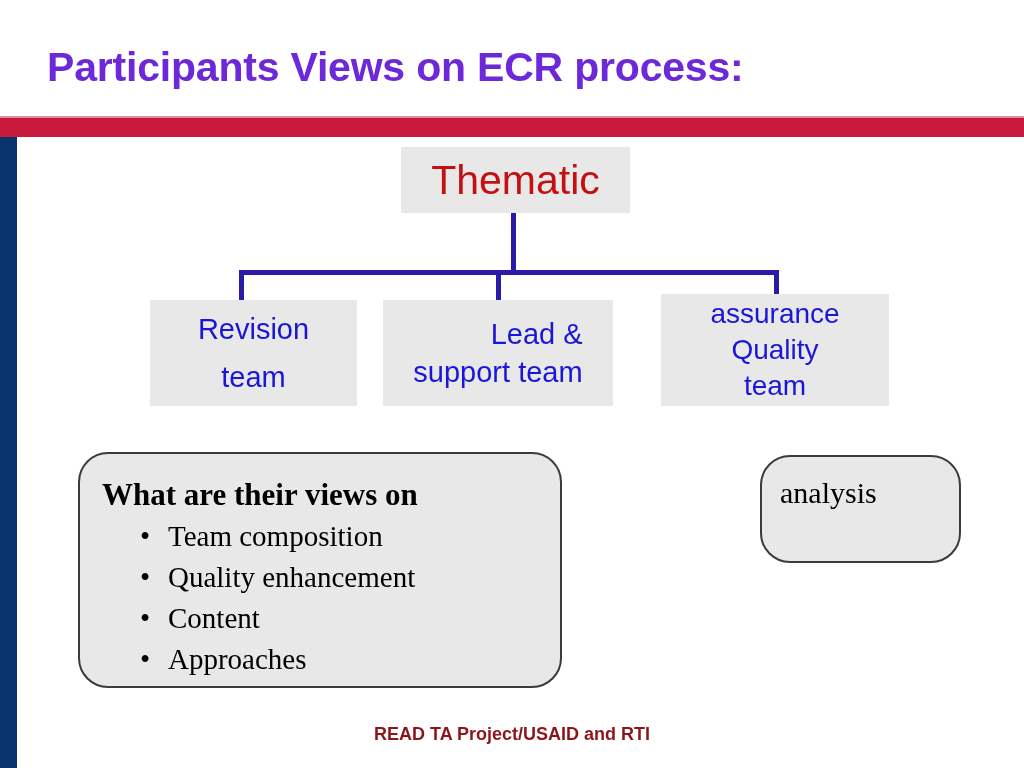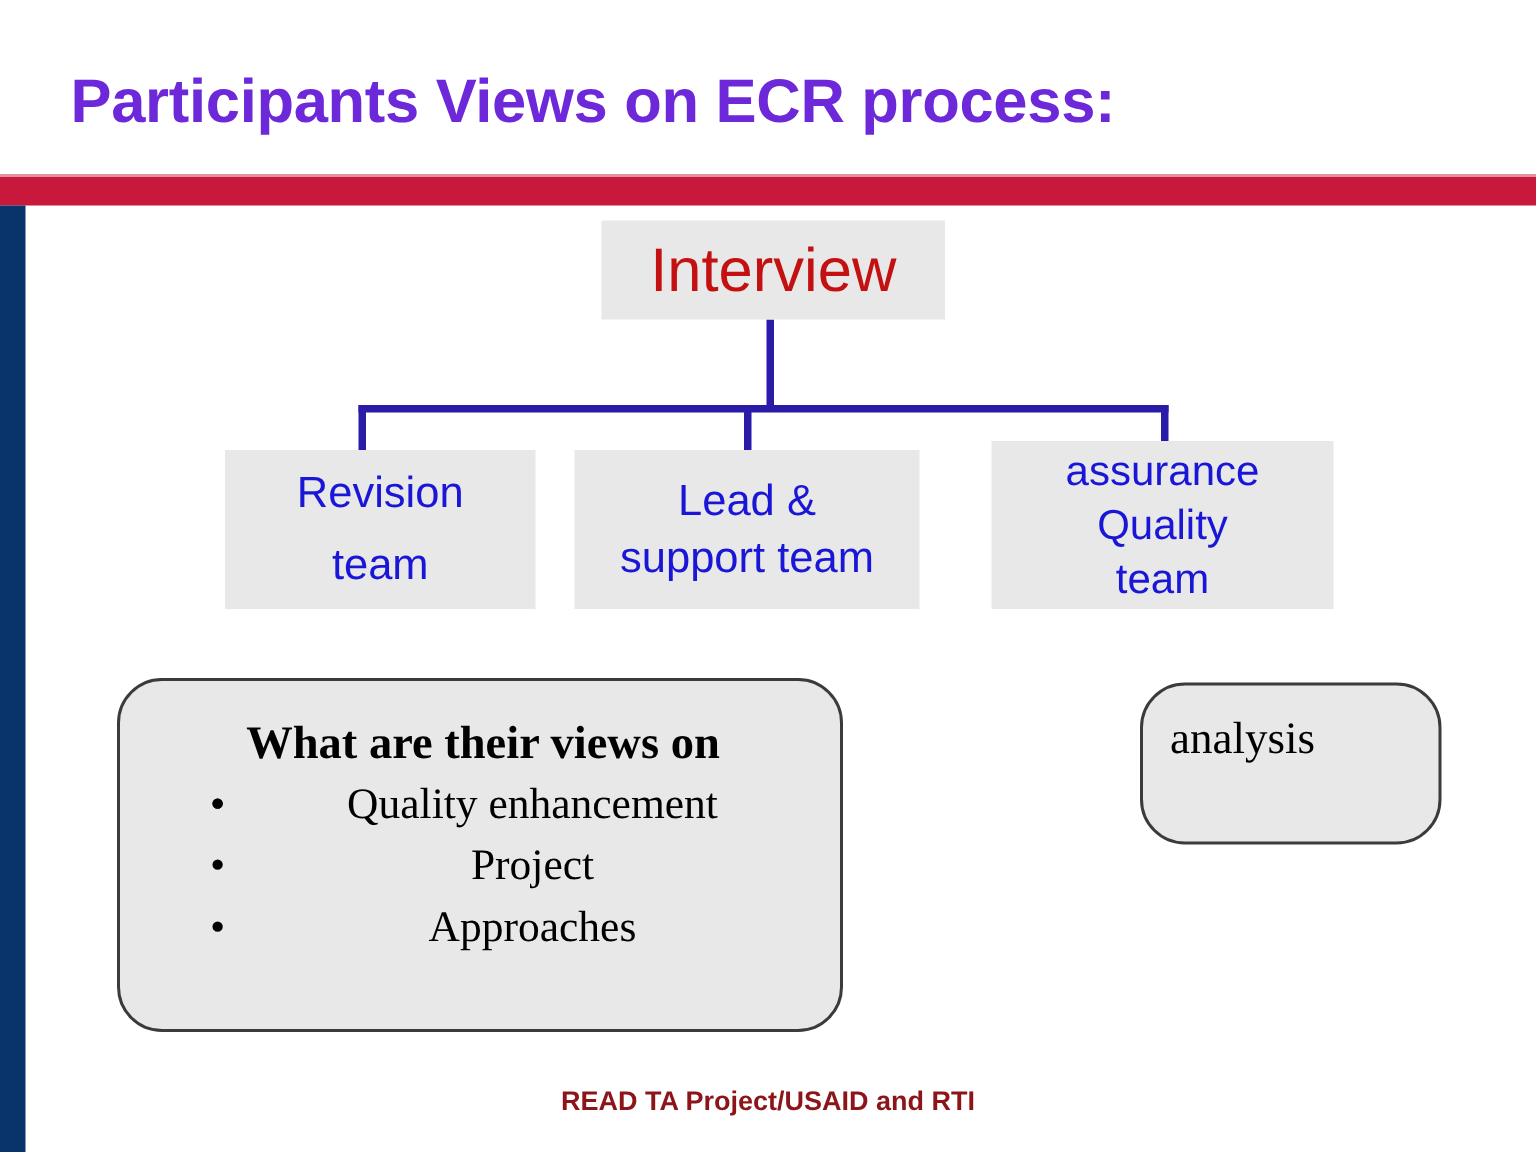--- a/index.html
+++ b/index.html
@@ -89,20 +89,21 @@
     font-size: 29px;
     line-height: 48px;
   }
   #box-lead {
     left: 383px;
     top: 300px;
     width: 230px;
     height: 106px;
     font-size: 29px;
     line-height: 38px;
+    text-align: right;
   }
   #box-quality {
     left: 661px;
     top: 294px;
     width: 228px;
     height: 112px;
     font-size: 28px;
     line-height: 36px;
   }
 
@@ -126,21 +127,20 @@
     box-sizing: border-box;
     font-family: "Liberation Serif", serif;
     color: #000000;
   }
   #callout-views {
     left: 78px;
     top: 452px;
     width: 484px;
     height: 236px;
     padding: 22px 18px 0 22px;
-    text-align: center;
   }
   .views-heading {
     font-size: 31px;
     font-weight: bold;
     line-height: 38px;
     margin: 0 0 2px 0;
   }
   .views-list {
     list-style: none;
     margin: 0;
@@ -194,21 +194,21 @@
 
   <div class="slide-title">Participants Views on ECR process:</div>
 
   <div class="conn" id="conn-stem"></div>
   <div class="conn" id="conn-bus"></div>
   <div class="conn" id="conn-drop-left"></div>
   <div class="conn" id="conn-drop-mid"></div>
   <div class="conn" id="conn-drop-right"></div>
 
   <div class="chart-box" id="box-interview">
-    <span>Interview</span>
+    <span>Thematic</span>
   </div>
 
   <div class="chart-box" id="box-revision">
     <div>
       <div>Revision</div>
       <div>team</div>
     </div>
   </div>
 
   <div class="chart-box" id="box-lead">
@@ -224,28 +224,29 @@
       <div>Quality</div>
       <div>team</div>
     </div>
   </div>
 
   <div class="callout" id="callout-views">
     <div class="views-heading">What are their views on</div>
     <ul class="views-list">
       <li>
         <span class="bullet-dot">•</span>
+        <span>Team composition</span>
       </li>
       <li>
         <span class="bullet-dot">•</span>
         <span>Quality enhancement</span>
       </li>
       <li>
         <span class="bullet-dot">•</span>
-        <span>Project</span>
+        <span>Content</span>
       </li>
       <li>
         <span class="bullet-dot">•</span>
         <span>Approaches</span>
       </li>
     </ul>
   </div>
 
   <div class="callout" id="callout-thematic">
     <div class="thematic-text">analysis</div>

